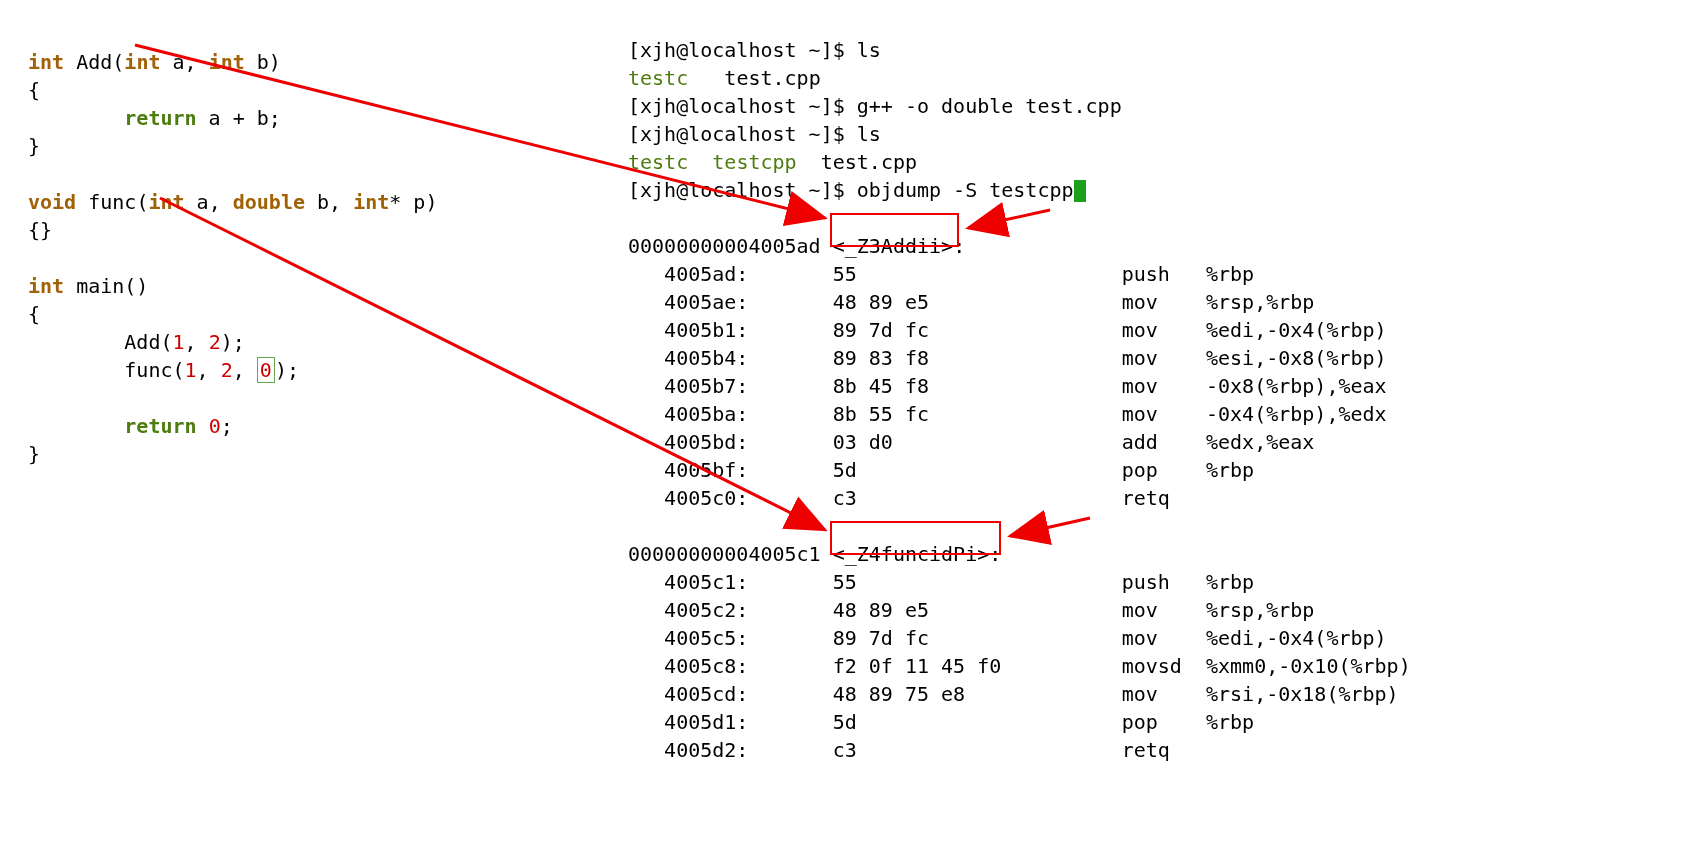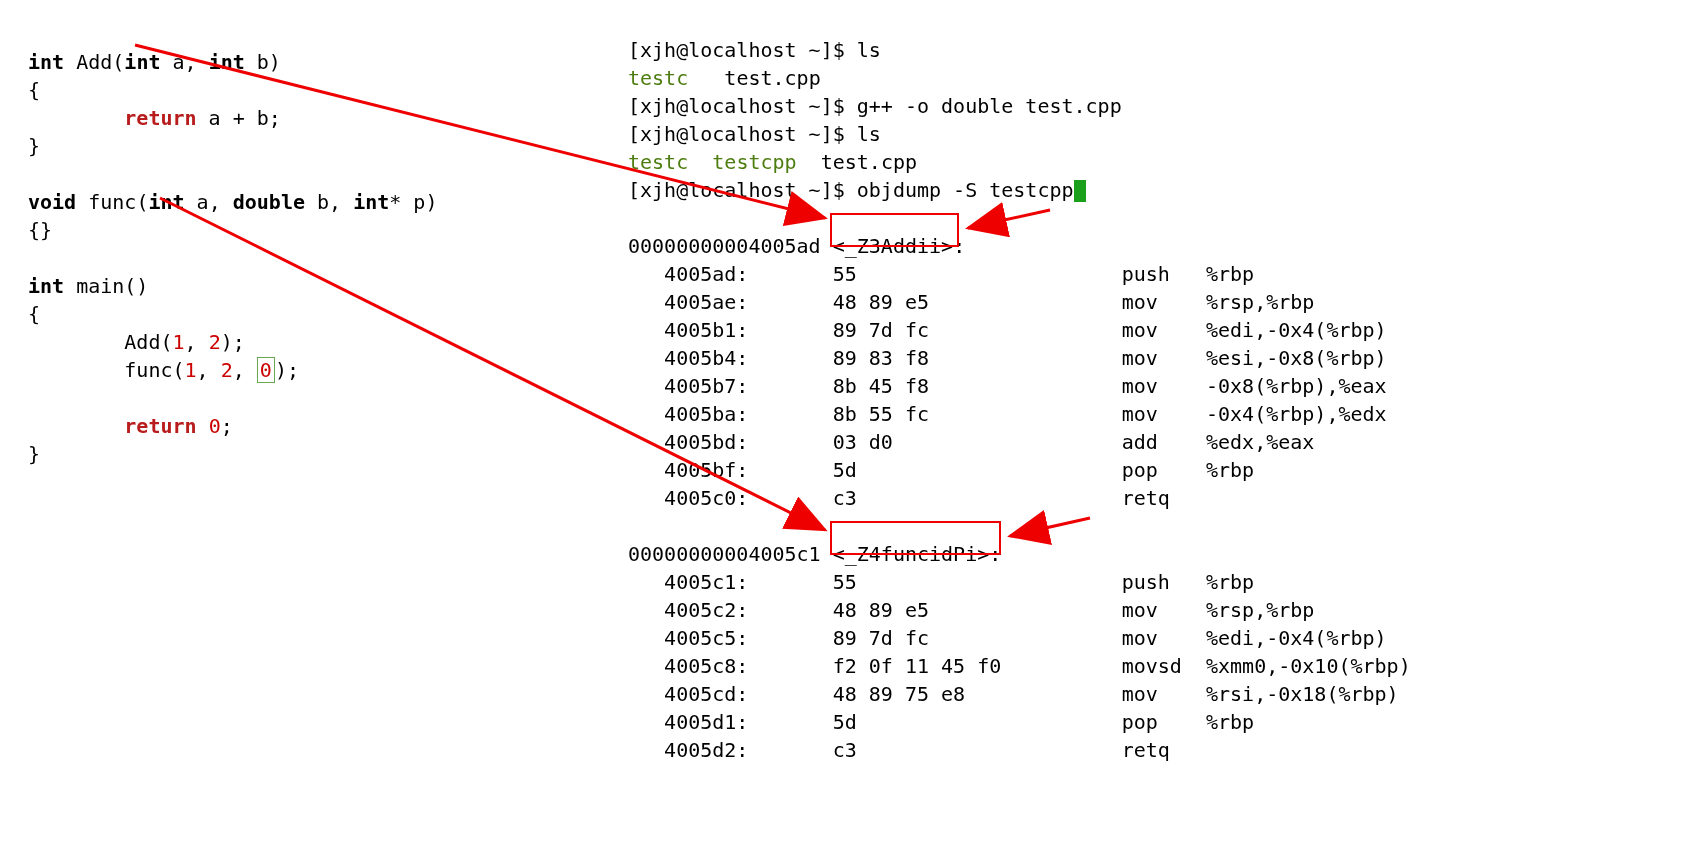--- a/index.html
+++ b/index.html
@@ -20,22 +20,22 @@
     left: 28px;
     top: 20px;
     white-space: pre;
   }
   .term-pane {
     position: absolute;
     left: 628px;
     top: 8px;
     white-space: pre;
   }
-  .kw-green { color: #000000; font-weight: bold; }
-  .kw-olive { color: #b91c1c; font-weight: bold; text-align: center; }
+  .kw-green { color: #a16207; font-weight: bold; }
+  .kw-olive { color: #4d7c0f; font-weight: bold; text-align: center; }
   .lit-red  { color: #c00; }
   .box0 { border: 1px solid #6aa84f; padding: 0 2px; }
   .term-green { color: #4d7c0f; font-weight: normal; }
   .cursor { background: #1aa01a; display:inline-block; width:12px; height:22px; vertical-align:text-bottom; }
   .sym-box {
     position: absolute;
     border: 2px solid #e00;
     height: 30px;
   }
   

